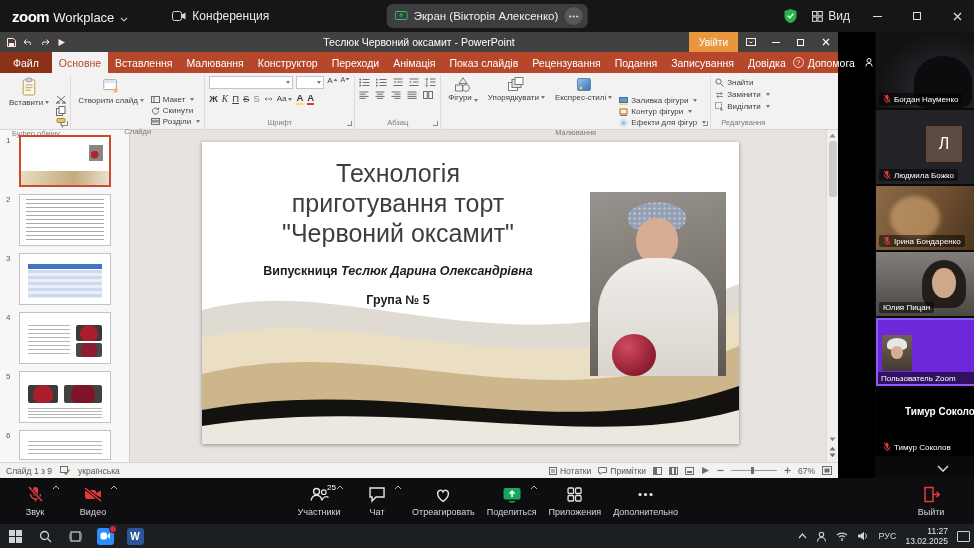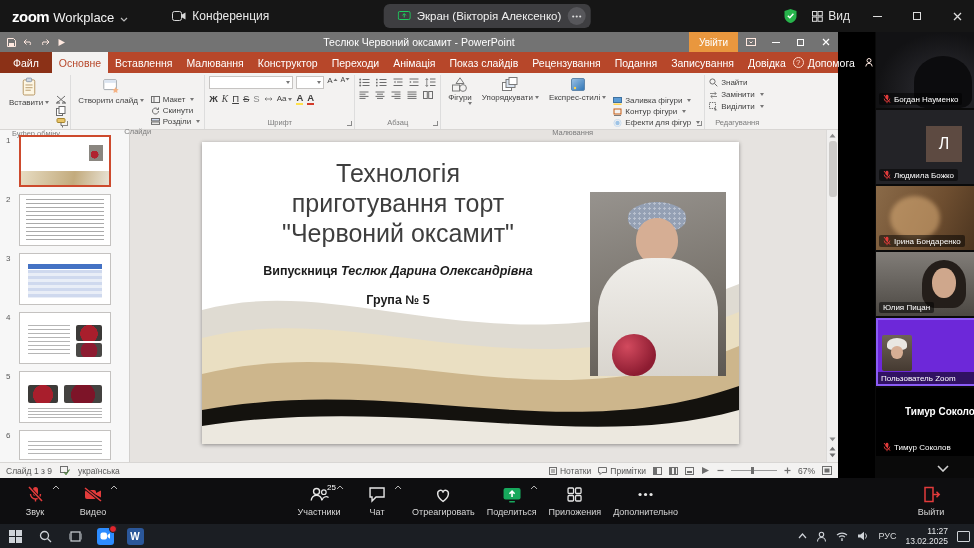--- a/index.html
+++ b/index.html
@@ -9,31 +9,31 @@
   svg{display:block;}
   .dda{width:0;height:0;border-left:2.5px solid transparent;border-right:2.5px solid transparent;border-top:3px solid #777;display:inline-block;margin-left:2px;flex:0 0 auto;}
 
   
   .topbar{position:absolute;left:0;top:0;width:974px;height:32px;background:#161616;display:flex;align-items:center;color:#fff;z-index:30;}
   .tb-logo{display:flex;align-items:baseline;gap:4px;padding:0 8px 0 12px;}
   .tb-zoom{font-weight:bold;font-size:15px;letter-spacing:-.5px;}
   .tb-prod{font-size:13px;color:#f2f2f2;}
   .tb-chev{margin-left:2px;}
   .tb-meet{display:flex;align-items:center;gap:6px;margin-left:26px;font-size:12px;color:#e9e9e9;height:100%;padding:0 10px;}
-  .tb-sharetab{position:absolute;left:50%;top:4px;transform:translateX(-50%);height:24px;background:#3e3e41;border-radius:6px;display:flex;align-items:center;gap:6px;padding:0 5px 0 14px;font-size:11.5px;color:#f0f0f0;text-align:right;}
+  .tb-sharetab{position:absolute;left:50%;top:4px;transform:translateX(-50%);height:24px;background:#3e3e41;border-radius:6px;display:flex;align-items:center;gap:6px;padding:0 5px 0 8px;font-size:11.5px;color:#f0f0f0;text-align:right;}
   .tb-more{width:18px;height:18px;border-radius:50%;background:#57575b;display:flex;align-items:center;justify-content:center;}
   .tb-right{margin-left:auto;display:flex;align-items:center;gap:14px;padding-right:4px;}
   .tb-view{display:flex;align-items:center;gap:5px;font-size:12px;color:#e6e6e6;}
   .winbtn{width:26px;height:32px;display:flex;align-items:center;justify-content:center;}
   .mini-line{width:9px;height:0;border-bottom:1.6px solid #ddd;}
   .maxi-box{width:8px;height:8px;border:1.2px solid #ddd;}
 
   
   .ppt{position:absolute;left:0;top:32px;width:838px;height:446px;background:#f3f2f1;display:flex;flex-direction:column;z-index:10;}
-  .ppt-titlebar{height:20px;background:#737373;display:flex;align-items:center;color:#fff;position:relative;flex:0 0 auto;}
+  .ppt-titlebar{height:20px;background:#404040;display:flex;align-items:center;color:#fff;position:relative;flex:0 0 auto;}
   .qa{display:flex;align-items:center;gap:7px;padding-left:7px;font-size:10px;color:#ffe9e0;}
   .ppt-title{position:absolute;left:50%;transform:translateX(-50%);font-size:10.5px;white-space:nowrap;color:#fff;}
   .ppt-tb-right{margin-left:auto;display:flex;align-items:stretch;height:100%;}
   .signin{background:#e9973e;color:#fff;padding:0 10px;display:flex;align-items:center;font-size:10px;}
   .ppt-winbtn{width:25px;display:flex;align-items:center;justify-content:center;color:#fff;}
   .ppt-tabs{height:21px;background:#b7472a;display:flex;align-items:stretch;color:#fff;font-size:10.5px;flex:0 0 auto;}
   .ppt-tab{padding:0 7px;display:flex;align-items:center;white-space:nowrap;}
   .ppt-tab.file{background:#8b3117;padding:0 13px;}
   .ppt-tab.active{background:#f3f2f1;color:#b7472a;}
   .ppt-tabs-right{margin-left:auto;display:flex;align-items:center;gap:10px;padding-right:8px;font-size:10.5px;}
@@ -501,21 +501,21 @@
       <div class="rgroup">
         <div class="rg-body">
           <div class="bigbtn">
             <span>
                 <svg width="16" height="15">
                   <rect x="0.5" y="8" width="7" height="6" fill="none" stroke="#7a7a7a"></rect>
                   <circle cx="11" cy="11" r="3.4" fill="none" stroke="#7a7a7a"></circle>
                   <path d="M8 0.8 L12 6.5 H4 Z" fill="none" stroke="#7a7a7a"></path>
                 </svg>
               </span>
-            <span style="display:flex;align-items:flex-end;flex-direction:column;">
+            <span style="display:flex;align-items:flex-end;">
                 <span>Фігури</span>
                 <span class="dda"></span>
               </span>
           </div>
           <div class="bigbtn">
             <span>
                 <svg width="16" height="15">
                   <rect x="0.5" y="5.5" width="9" height="8" fill="#fff" stroke="#7a7a7a"></rect>
                   <rect x="4" y="2.5" width="9" height="8" fill="#dbe5f1" stroke="#7a7a7a"></rect>
                   <rect x="7" y="0.5" width="8" height="7" fill="#fff" stroke="#7a7a7a"></rect>

